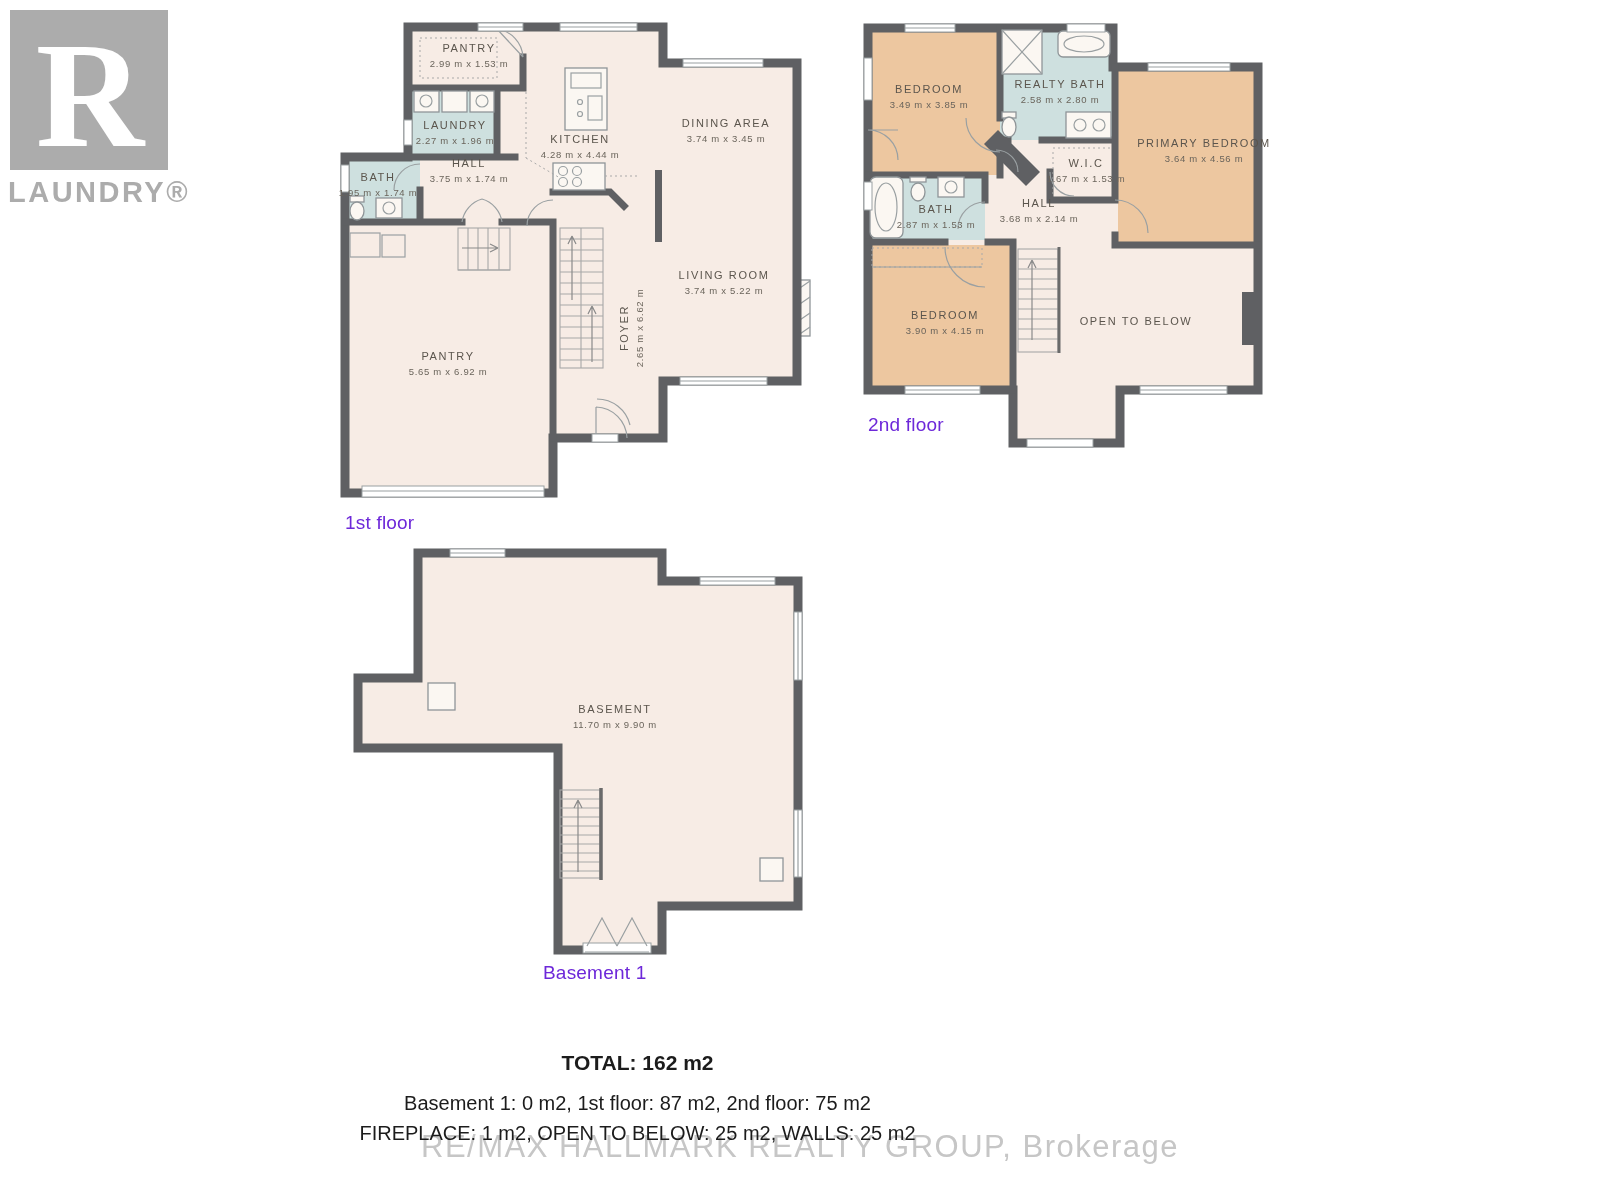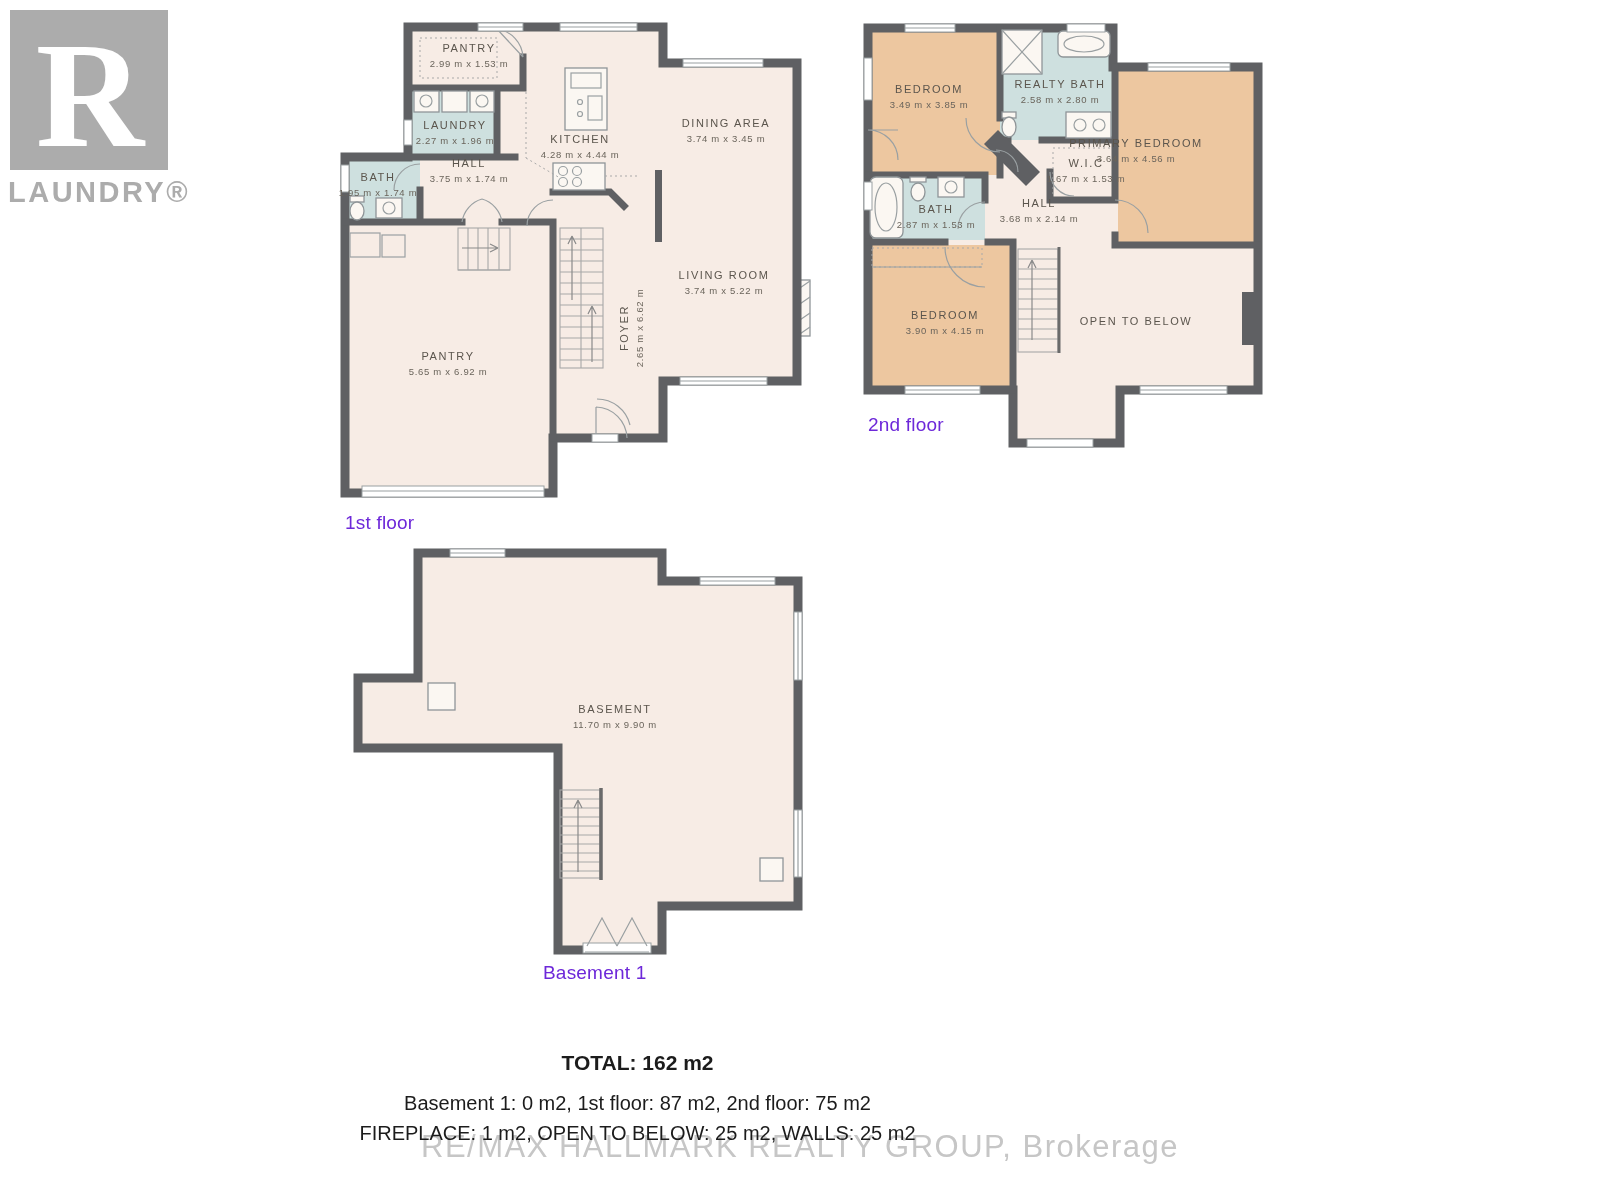--- a/index.html
+++ b/index.html
@@ -272,21 +272,21 @@
   <div class="floor-label" style="left:345px;top:512px">1st floor</div>
 
   <div class="room-label" style="left:929px;top:97px">
     <div class="room-name">BEDROOM</div>
     <div class="room-dims">3.49 m x 3.85 m</div>
   </div>
   <div class="room-label" style="left:1060px;top:92px">
     <div class="room-name">REALTY BATH</div>
     <div class="room-dims">2.58 m x 2.80 m</div>
   </div>
-  <div class="room-label" style="left:1136px;top:151px">
+  <div class="room-label" style="left:1204px;top:151px">
     <div class="room-name">PRIMARY BEDROOM</div>
     <div class="room-dims">3.64 m x 4.56 m</div>
   </div>
   <div class="room-label" style="left:1086px;top:171px">
     <div class="room-name">W.I.C</div>
     <div class="room-dims">1.67 m x 1.53 m</div>
   </div>
   <div class="room-label" style="left:936px;top:217px">
     <div class="room-name">BATH</div>
     <div class="room-dims">2.87 m x 1.53 m</div>

